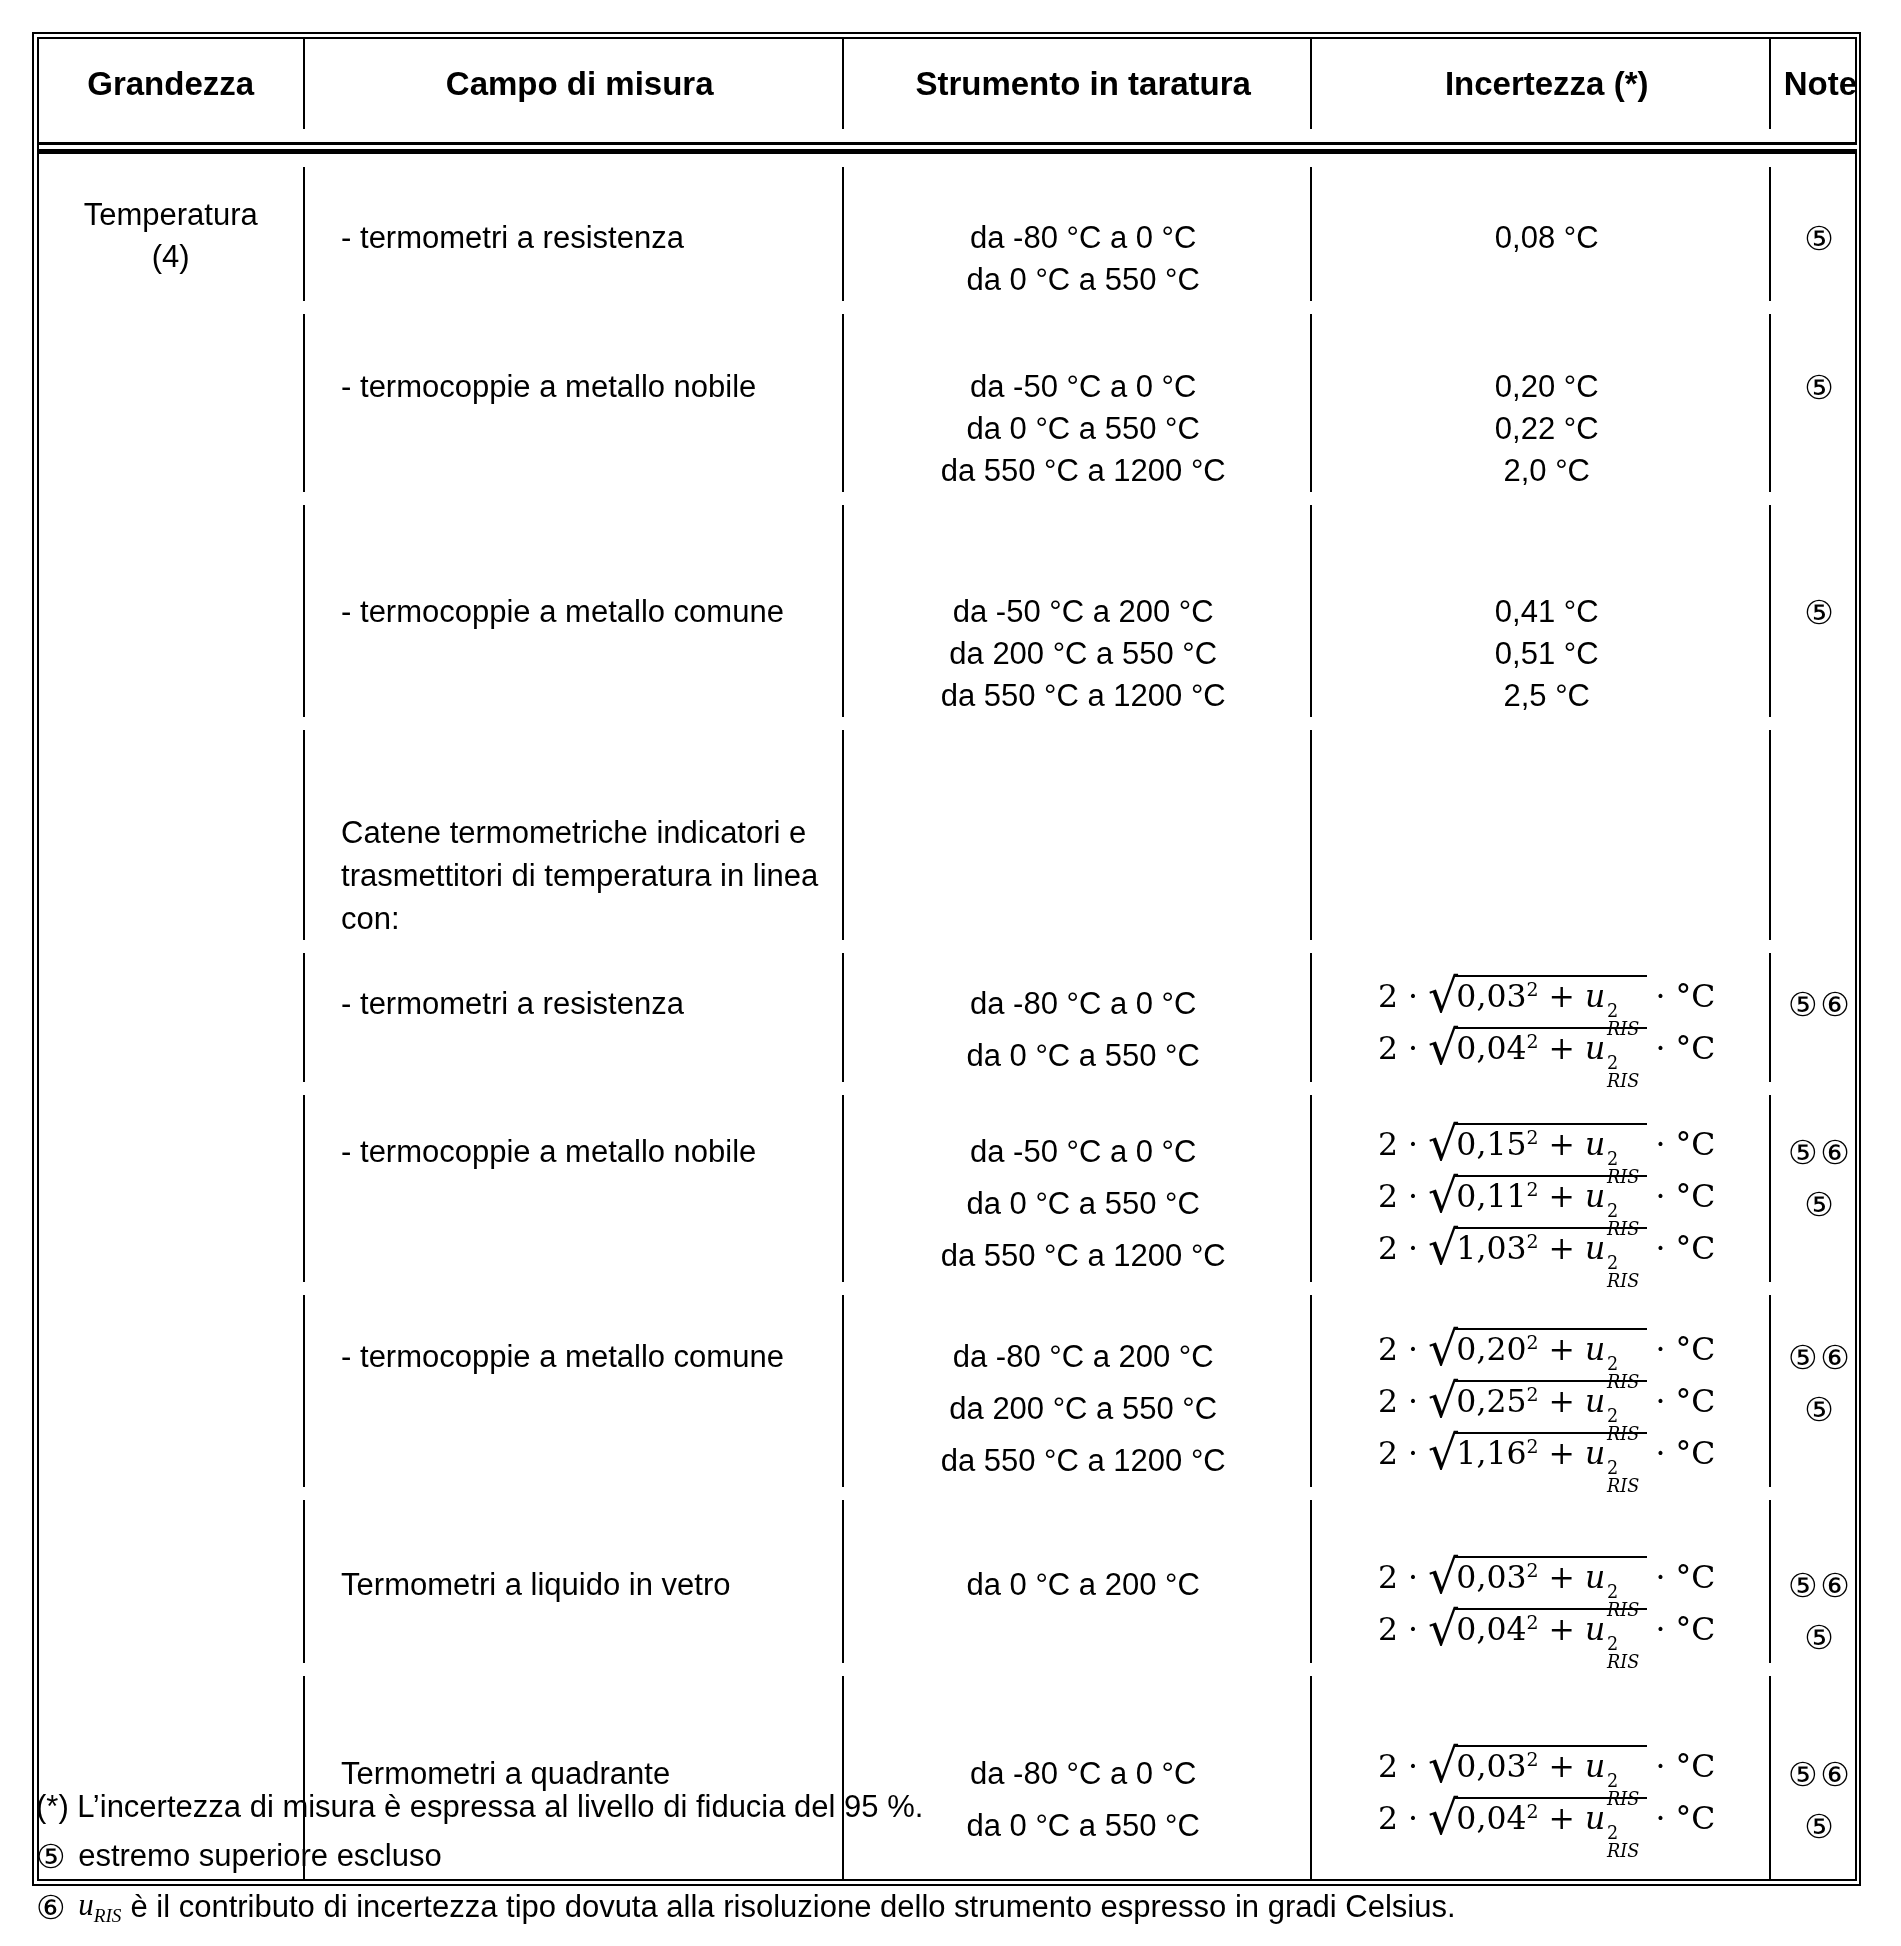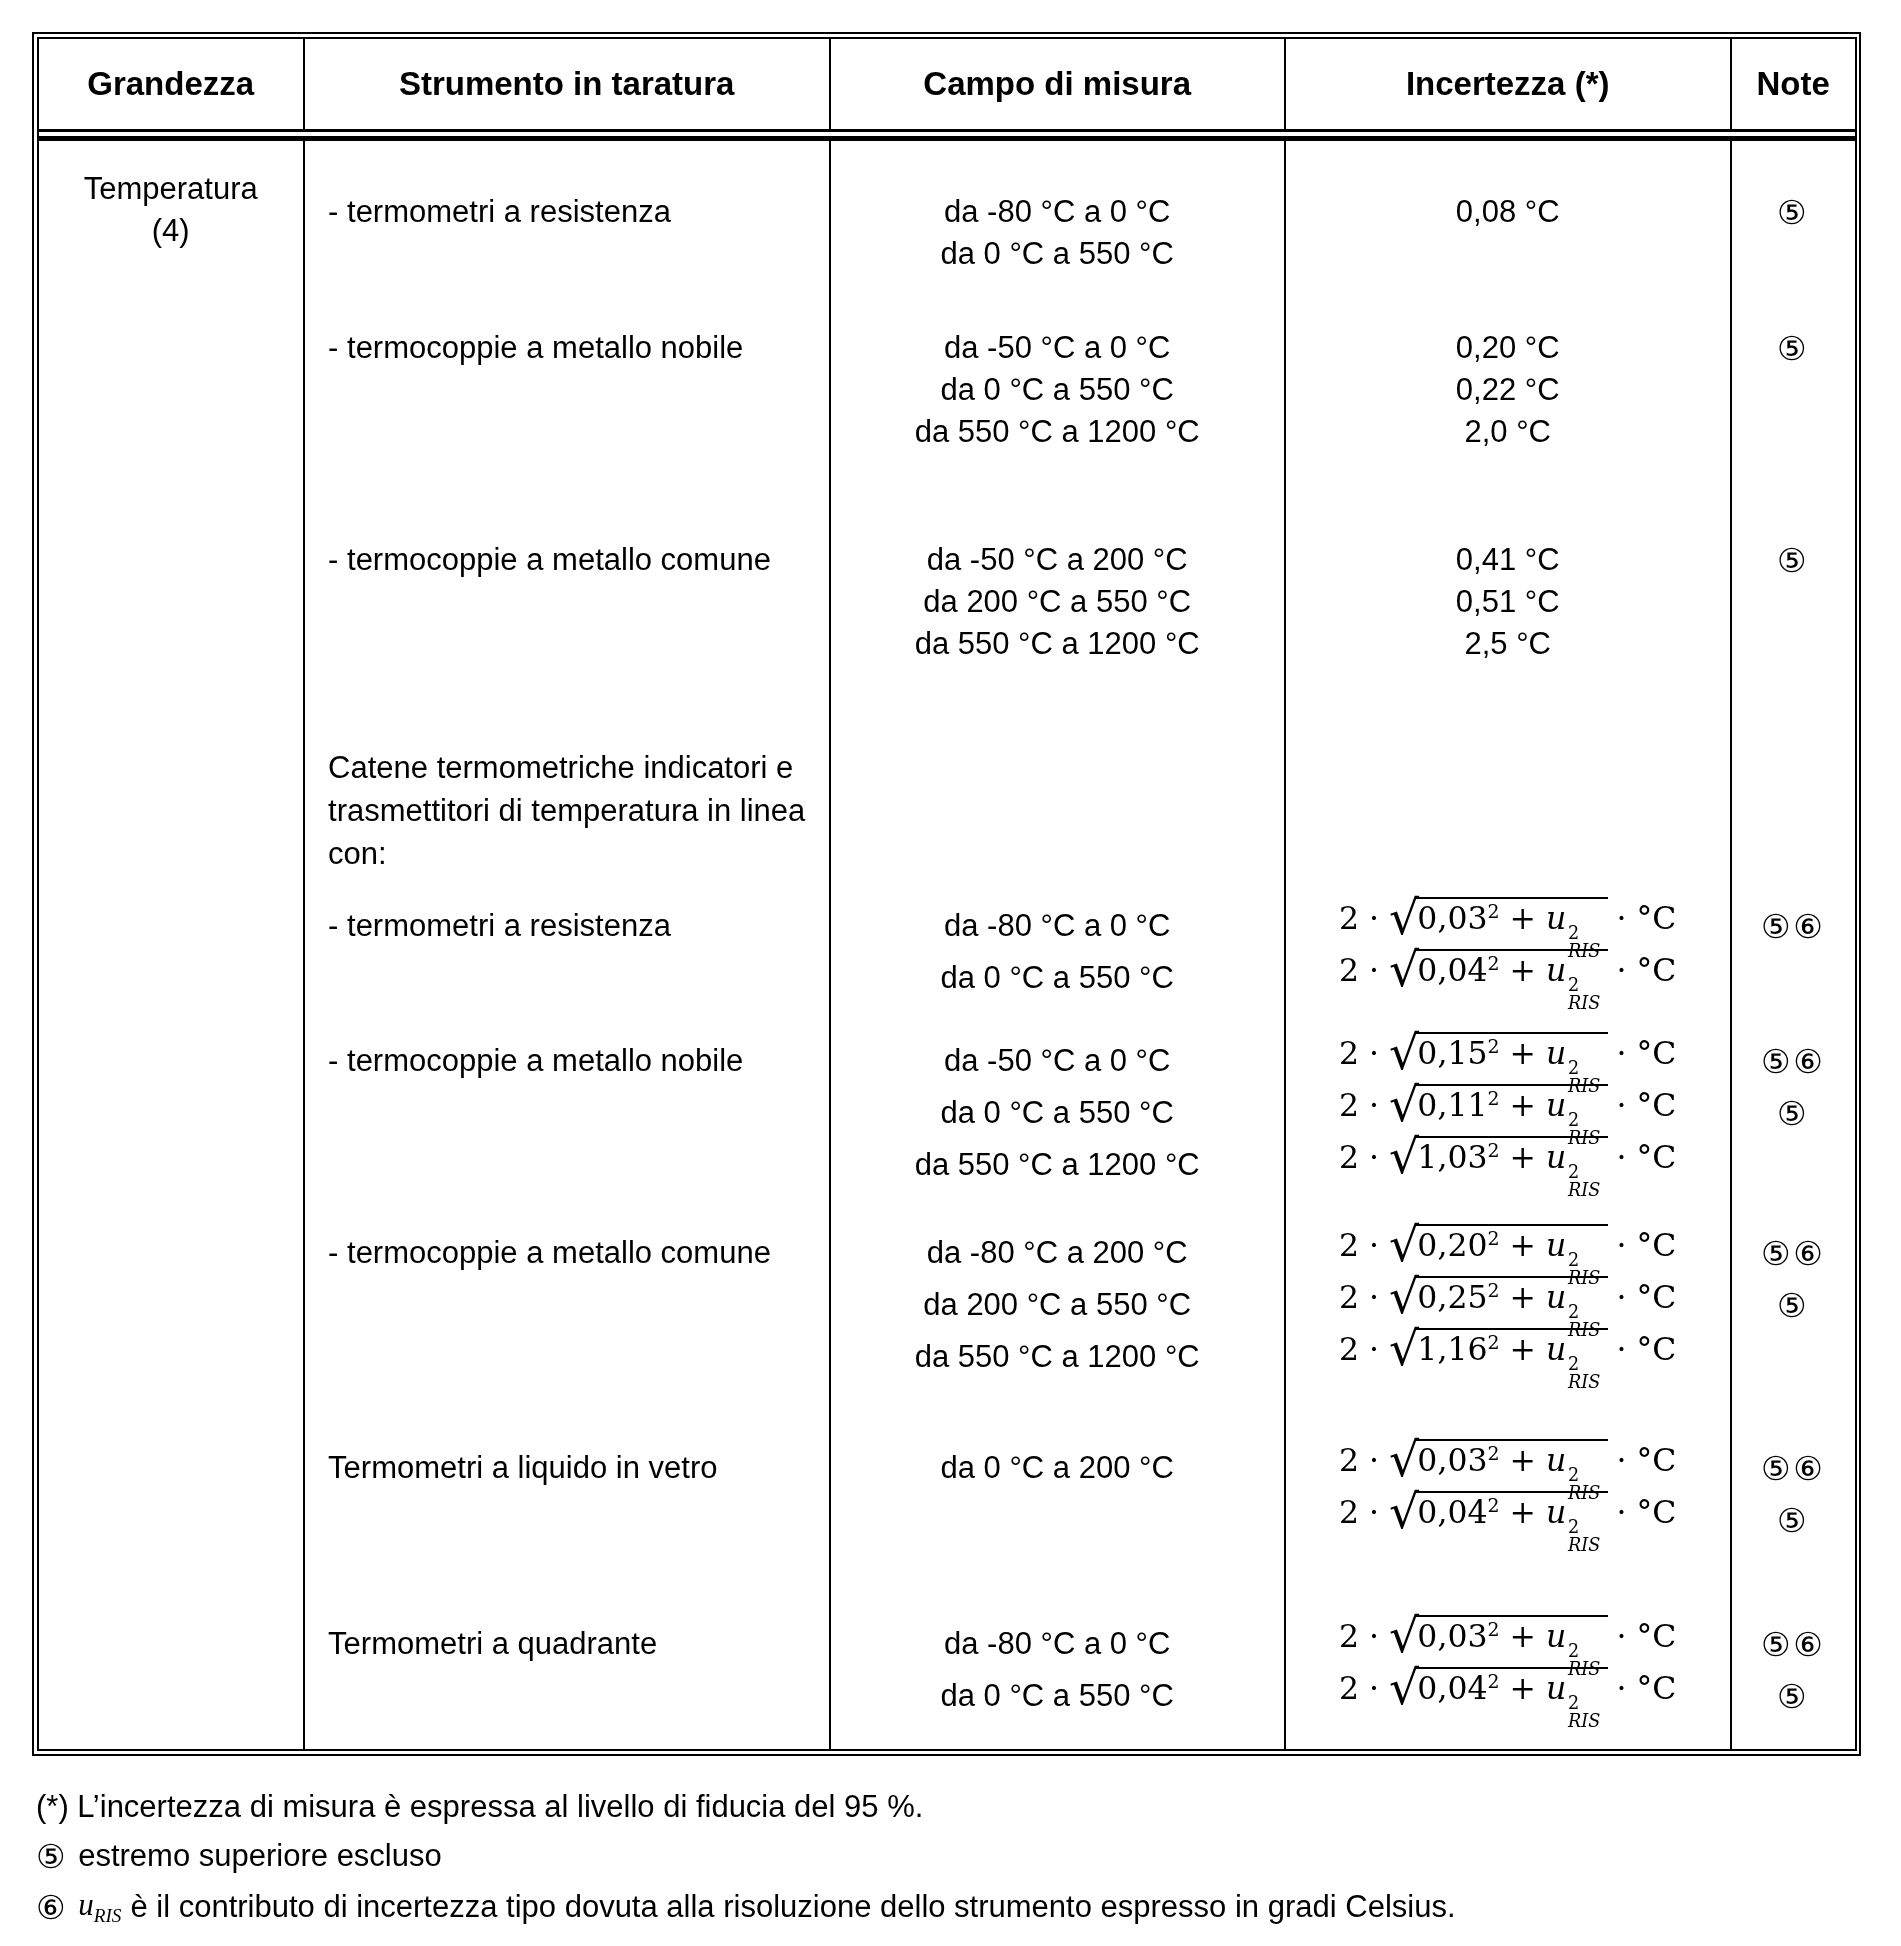--- a/index.html
+++ b/index.html
@@ -5,21 +5,21 @@
   html,body { margin:0; padding:0; background:#ffffff; }
   .page {
     position:relative; width:1902px; height:1947px; background:#ffffff;
     color:#000; font-family:"Liberation Sans", sans-serif;
   }
   .table-frame {
     position:absolute; left:32px; top:32px; width:1820px;
     border:2.7px solid #000; padding:2.7px; background:#fff;
   }
   .table-inner { border:2.7px solid #000; }
-  .tbl { display:grid; grid-template-columns:266px 526px 455px 446px 1fr; }
+  .tbl { display:grid; grid-template-columns:266px 526px 455px 446px 1fr;gap:13px; }
   .cell { min-height:0.9px; }
   .bc1,.bc2,.bc3,.bc4 { border-right:2.7px solid #000; }
   .hdr {
     height:90px; display:flex; align-items:center; justify-content:center;
     font-weight:bold; font-size:33px;
   }
   .sep {
     grid-column:1 / -1; height:12.6px;
     background:linear-gradient(to bottom, #000 0 2.7px, #fff 2.7px 7.2px, #000 7.2px 12.6px);
   }
@@ -51,22 +51,22 @@
 </style>
 </head>
 <body>
 
 <div class="page">
 
   <div class="table-frame">
     <div class="table-inner">
       <div class="tbl" id="tbl">
         <div class="cell bc1 hdr">Grandezza</div>
+        <div class="cell bc3 hdr">Campo di misura</div>
         <div class="cell bc2 hdr">Strumento in taratura</div>
-        <div class="cell bc3 hdr">Campo di misura</div>
         <div class="cell bc4 hdr">Incertezza (*)</div>
         <div class="cell hdr">Note</div>
         <div class="sep"></div>
       <div class="cell bc1" style="padding-top: 27px;">
             <div class="gline">Temperatura</div>
             <div class="gline">(4)</div>
           </div>
           <div class="cell bc2" style="padding-top: 50px; padding-bottom: 0px;">
             <div class="label" style="height: 42px;">- termometri a resistenza</div>
           </div>

